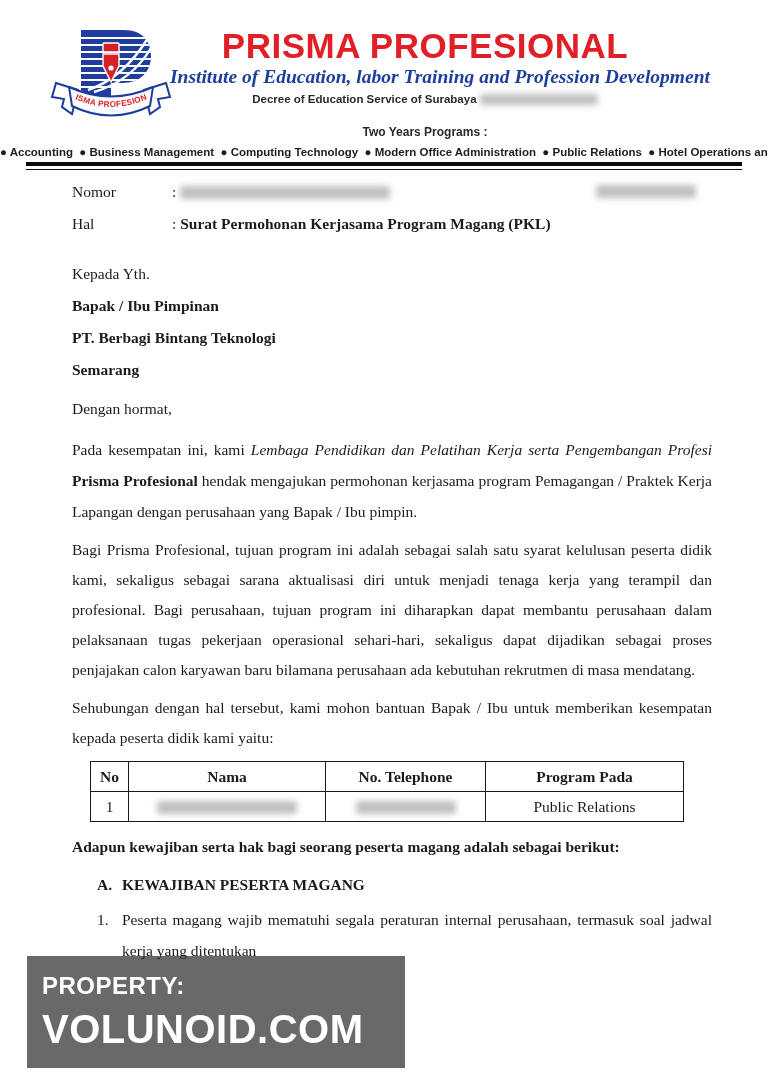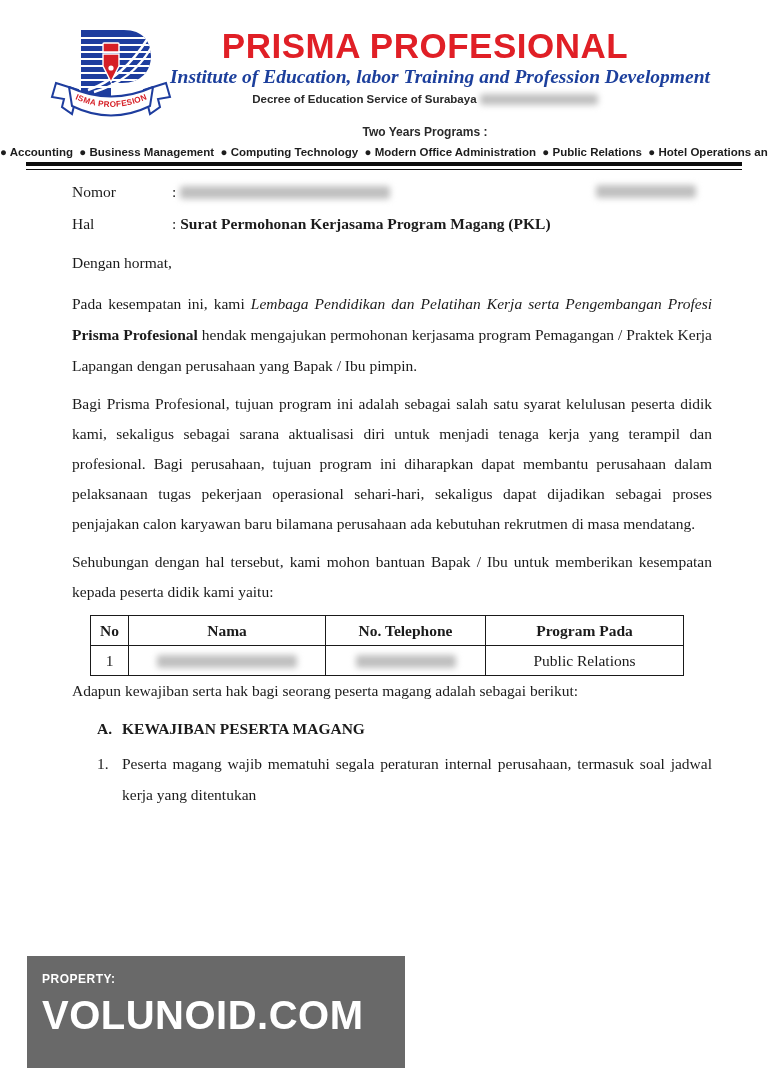--- a/index.html
+++ b/index.html
@@ -72,21 +72,21 @@
   .obl-heading .letter { display:inline-block; width:25px; }
   .obl-item { margin-left:25px; margin-top:4px; line-height:31px; display:flex; }
   .obl-item .num { width:25px; flex:none; }
   .obl-item .txt { text-align:justify; }
   
   .watermark {
     position:absolute; left:27px; top:956px; width:378px; height:112px;
     background:#696969; z-index:1; padding:16px 0 0 15px;
     font-family:"Liberation Sans",sans-serif; color:#ffffff;
   }
-  .wm-label { font-size:12px; font-weight:bold; letter-spacing:0.5px; }
+  .wm-label { font-size:24px; font-weight:bold; letter-spacing:0.5px; }
   .wm-site { font-size:40px; font-weight:800; letter-spacing:0.5px; margin-top:7px;
     white-space:nowrap; }
 </style>
 </head>
 <body>
 
 <div class="page">
 
   <div class="letterhead">
     <div class="logo-wrap">
@@ -145,20 +145,26 @@
         <span class="meta-label">Nomor</span><span>:</span>
         <span class="redact" style="width:210px;"></span>
         <span class="redact date-redact" style="width:100px;"></span>
       </div>
       <div class="meta-row">
         <span class="meta-label">Hal</span><span>:</span>
         <span class="meta-subject">Surat Permohonan Kerjasama Program Magang (PKL)</span>
       </div>
     </div>
 
+    <div class="recipient">
+      <div>Kepada Yth.</div>
+      <div class="bold">Bapak / Ibu Pimpinan</div>
+      <div class="bold">PT. Berbagi Bintang Teknologi</div>
+      <div class="bold">Semarang</div>
+    </div>
 
     <div class="greeting">Dengan hormat,</div>
 
     <p class="para first"><span>Pada kesempatan ini, kami </span><span class="it">Lembaga Pendidikan dan Pelatihan Kerja serta Pengembangan Profesi </span><span class="bd">Prisma Profesional</span><span> hendak mengajukan permohonan kerjasama program Pemagangan / Praktek Kerja Lapangan dengan perusahaan yang Bapak / Ibu pimpin.</span></p>
 
     <p class="para">Bagi Prisma Profesional, tujuan program ini adalah sebagai salah satu syarat kelulusan peserta didik kami, sekaligus sebagai sarana aktualisasi diri untuk menjadi tenaga kerja yang terampil dan profesional. Bagi perusahaan, tujuan program ini diharapkan dapat membantu perusahaan dalam pelaksanaan tugas pekerjaan operasional sehari-hari, sekaligus dapat dijadikan sebagai proses penjajakan calon karyawan baru bilamana perusahaan ada kebutuhan rekrutmen di masa mendatang.</p>
 
     <p class="para">Sehubungan dengan hal tersebut, kami mohon bantuan Bapak / Ibu untuk memberikan kesempatan kepada peserta didik kami yaitu:</p>
 
     <table class="intern-table">
@@ -174,21 +180,21 @@
         <tr>
           <td>1</td>
           <td><span class="redact" style="width:140px;"></span></td>
           <td><span class="redact" style="width:100px;"></span></td>
           <td>Public Relations</td>
         </tr>
       </tbody>
     </table>
 
 
-    <p class="para" style="margin-top:0;">Adapun kewajiban serta hak bagi seorang peserta magang adalah sebagai berikut:</p>
+    <p class="para" style="margin-top:10px;font-weight:bold;">Adapun kewajiban serta hak bagi seorang peserta magang adalah sebagai berikut:</p>
 
     <div class="obligations">
       <div class="obl-heading">
         <span class="letter">A.</span><span>KEWAJIBAN PESERTA MAGANG</span>
       </div>
       <div class="obl-item">
         <span class="num">1.</span>
         <span class="txt">Peserta magang wajib mematuhi segala peraturan internal perusahaan, termasuk soal jadwal kerja yang ditentukan</span>
       </div>
     </div>

